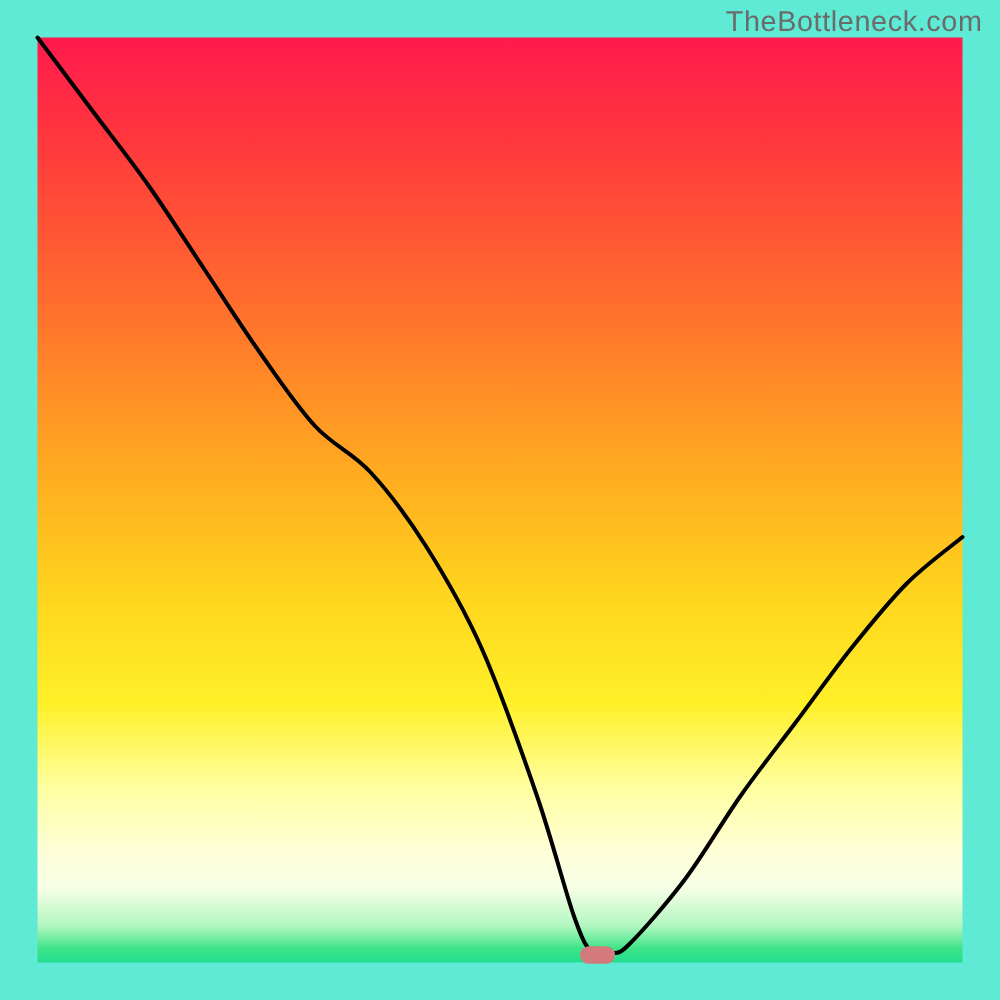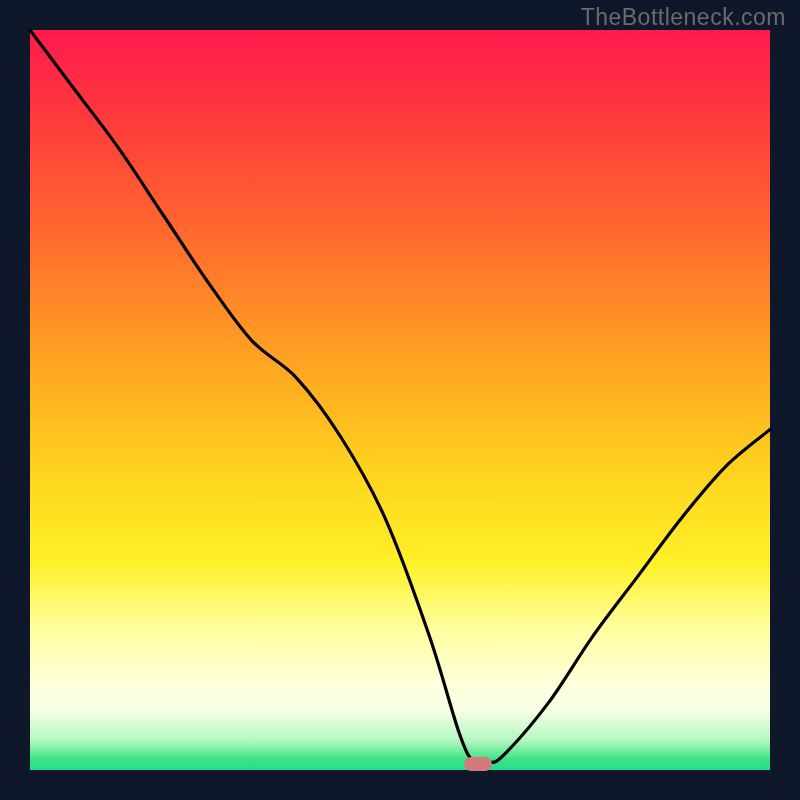--- a/index.html
+++ b/index.html
@@ -8,21 +8,21 @@
     width: 800px;
     height: 800px;
     background: #000;
     font-family: Arial, Helvetica, sans-serif;
     overflow: hidden;
   }
   .frame {
     position: relative;
     width: 800px;
     height: 800px;
-    background: #0f172a;
+    background: #5eead4;
   }
   .watermark {
     position: absolute;
     top: 4px;
     right: 14px;
     color: #6b6b6b;
     font-size: 23px;
     font-weight: 500;
     letter-spacing: 0.5px;
     z-index: 10;

